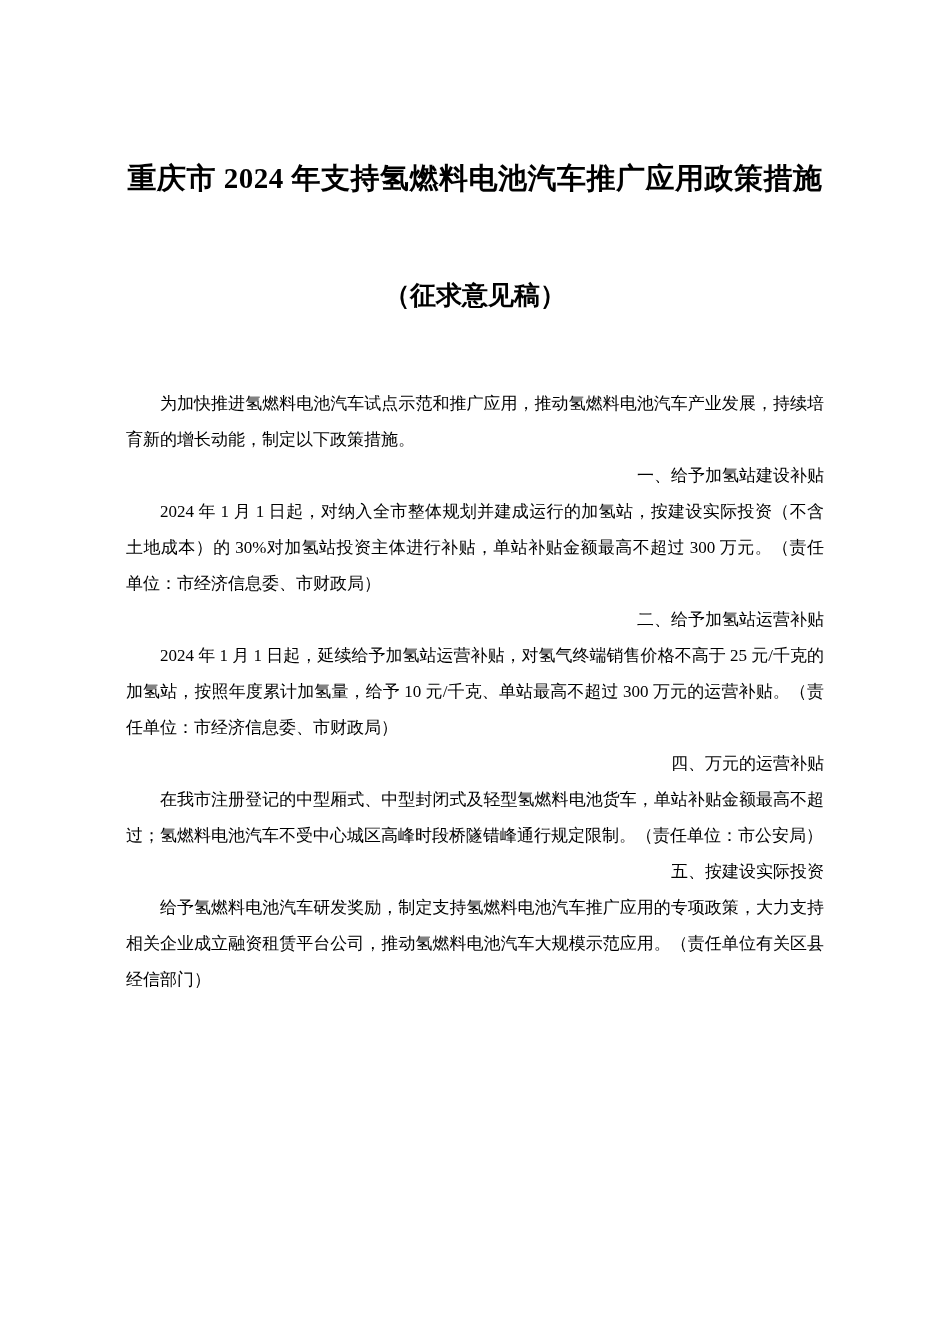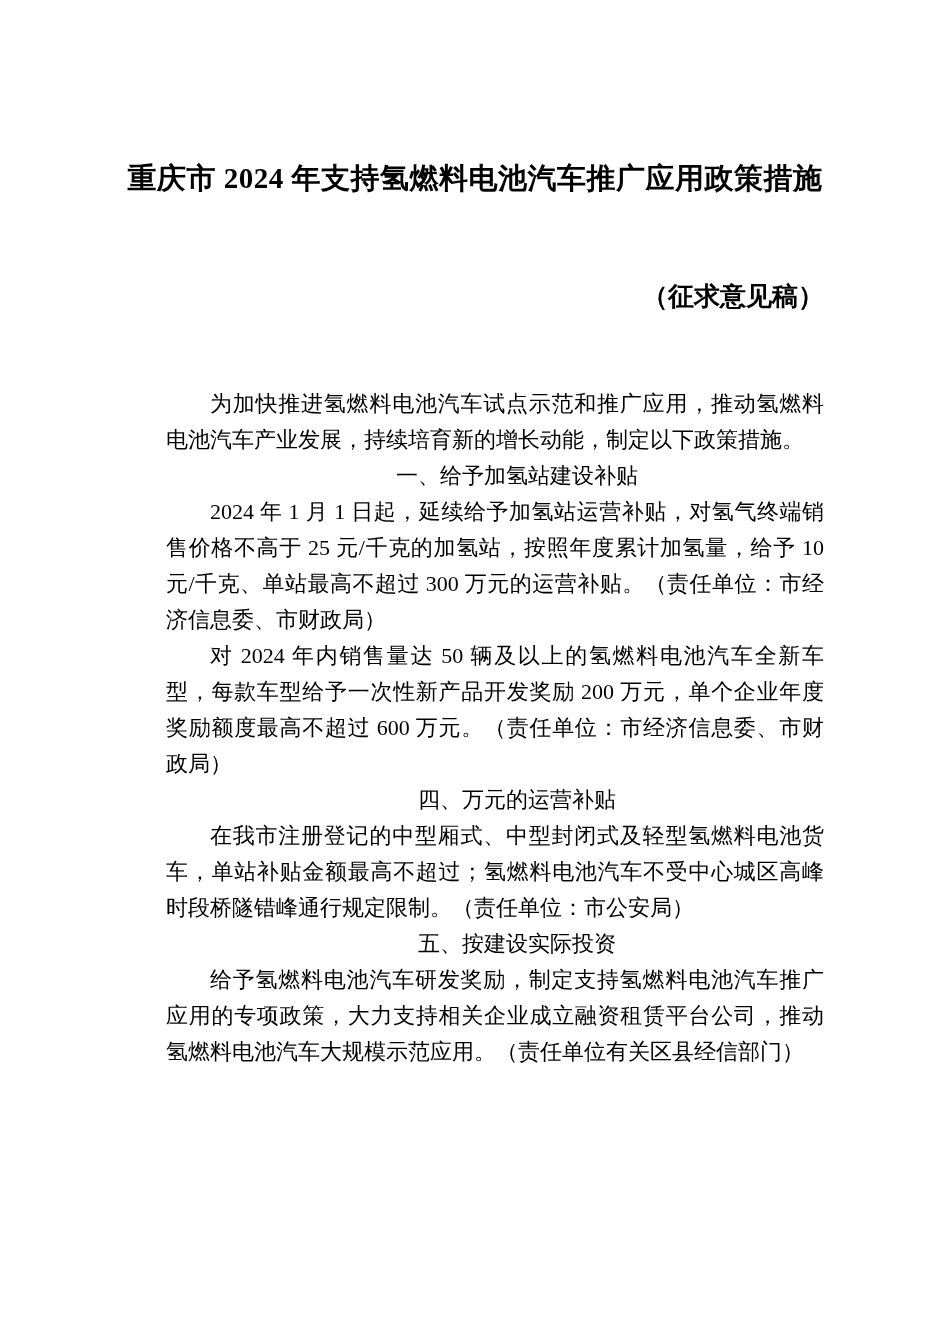--- a/index.html
+++ b/index.html
@@ -23,56 +23,57 @@
     margin: 160px 0 0 0;
     text-align: center;
     font-size: 29px;
     font-weight: bold;
     line-height: 36px;
     letter-spacing: 0.5px;
     white-space: nowrap;
   }
   .doc-subtitle {
     margin: 86px 0 0 0;
-    text-align: right;
+    text-align: center;
     font-size: 26px;
     font-weight: bold;
     line-height: 30px;
+    font-family: Liberation Mono, monospace;
   }
   .doc-body {
     margin-top: 74px;
-    font-size: 22px;
+    font-size: 17px;
     line-height: 36px;
-    margin-left: 40px;
   }
   .doc-body p {
     margin: 0;
     padding: 0;
     text-indent: 2em;
   }
   .body-para {
     text-align: justify;
   }
   .heading-para {
-    text-align: center;
+    text-align: right;
   }
 </style>
 </head>
 <body>
 
 <div class="page">
 
   <h1 class="doc-title">重庆市 2024 年支持氢燃料电池汽车推广应用政策措施</h1>
 
   <h2 class="doc-subtitle">（征求意见稿）</h2>
 
   <div class="doc-body">
     <p class="body-para">为加快推进氢燃料电池汽车试点示范和推广应用，推动氢燃料电池汽车产业发展，持续培育新的增长动能，制定以下政策措施。</p>
     <p class="heading-para">一、给予加氢站建设补贴</p>
+    <p class="body-para">2024 年 1 月 1 日起，对纳入全市整体规划并建成运行的加氢站，按建设实际投资（不含土地成本）的 30%对加氢站投资主体进行补贴，单站补贴金额最高不超过 300 万元。（责任单位：市经济信息委、市财政局）</p>
+    <p class="heading-para">二、给予加氢站运营补贴</p>
     <p class="body-para">2024 年 1 月 1 日起，延续给予加氢站运营补贴，对氢气终端销售价格不高于 25 元/千克的加氢站，按照年度累计加氢量，给予 10 元/千克、单站最高不超过 300 万元的运营补贴。（责任单位：市经济信息委、市财政局）</p>
-    <p class="body-para">对 2024 年内销售量达 50 辆及以上的氢燃料电池汽车全新车型，每款车型给予一次性新产品开发奖励 200 万元，单个企业年度奖励额度最高不超过 600 万元。（责任单位：市经济信息委、市财政局）</p>
     <p class="heading-para">四、万元的运营补贴</p>
     <p class="body-para">在我市注册登记的中型厢式、中型封闭式及轻型氢燃料电池货车，单站补贴金额最高不超过；氢燃料电池汽车不受中心城区高峰时段桥隧错峰通行规定限制。（责任单位：市公安局）</p>
     <p class="heading-para">五、按建设实际投资</p>
     <p class="body-para">给予氢燃料电池汽车研发奖励，制定支持氢燃料电池汽车推广应用的专项政策，大力支持相关企业成立融资租赁平台公司，推动氢燃料电池汽车大规模示范应用。（责任单位有关区县经信部门）</p>
   </div>
 
 </div>
 
 </body></html>

